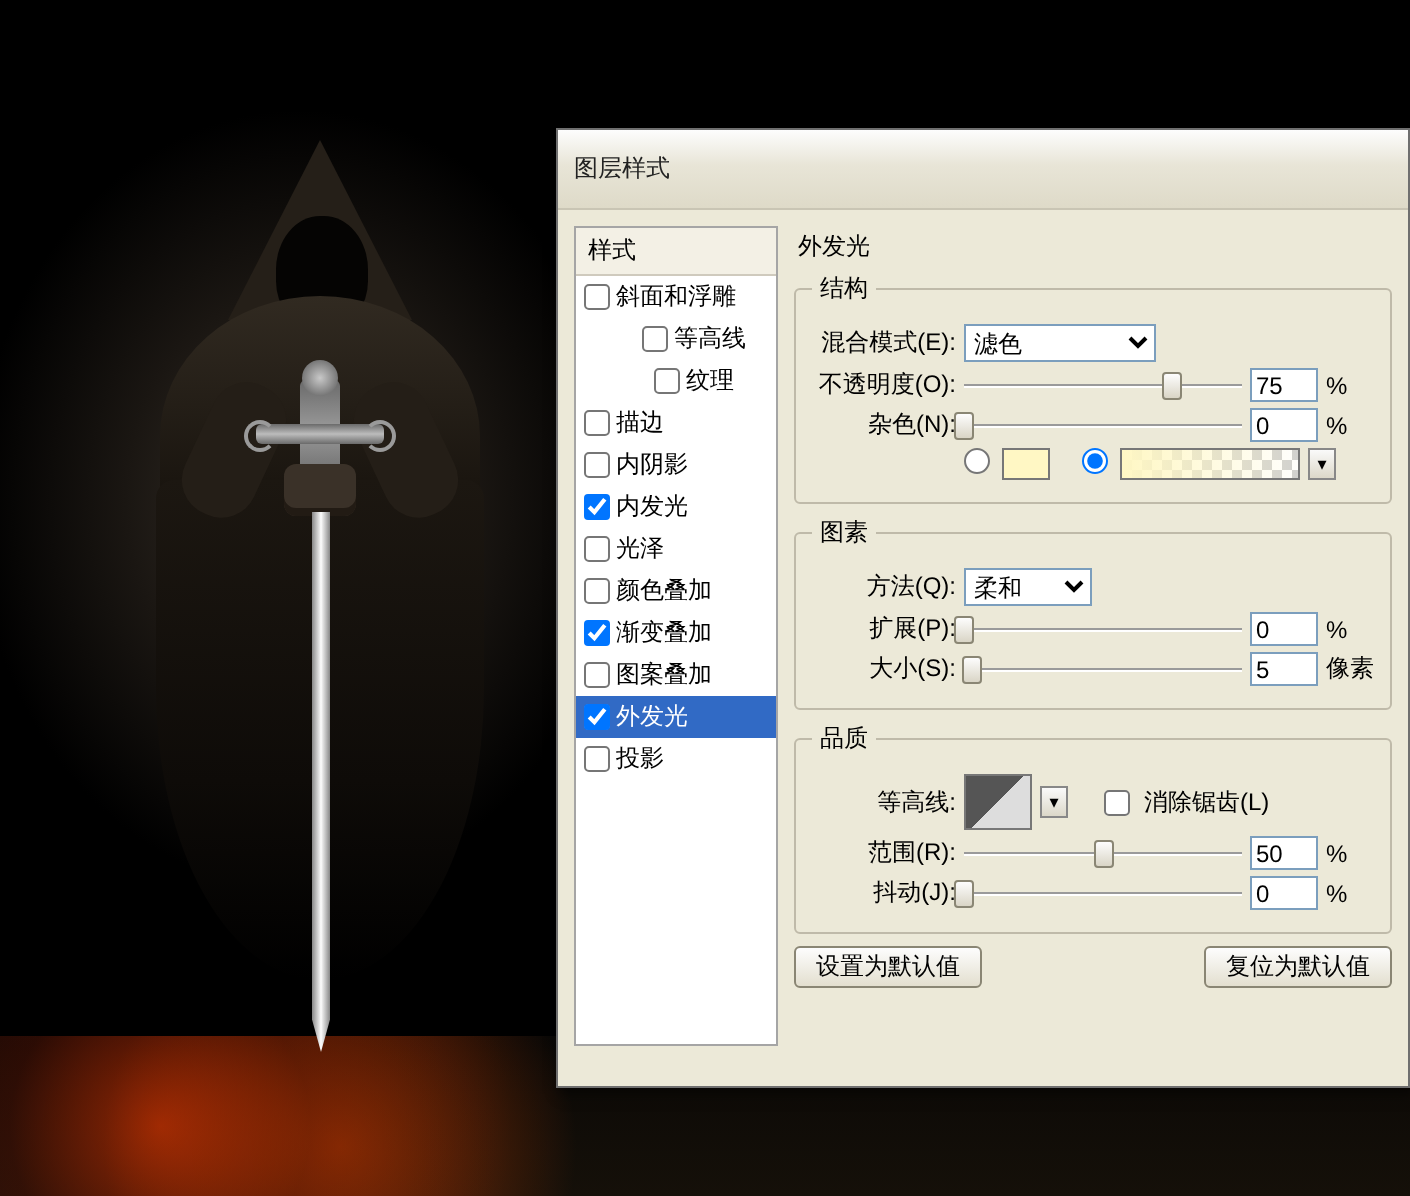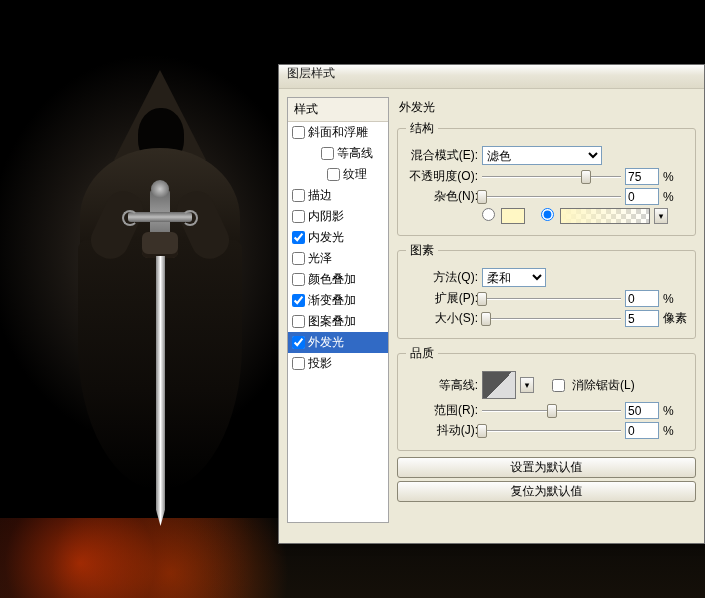--- a/index.html
+++ b/index.html
@@ -123,24 +123,25 @@
     position: absolute;
     left: 278px; top: 64px;
     width: 427px; height: 480px;
     background: #ece9d8;
     border: 1px solid #6f6f6f;
     box-shadow: 2px 3px 6px rgba(0,0,0,0.5);
     display: flex;
     flex-direction: column;
   }
   .titlebar {
-    height: 24px;
+    height: 40px;
     background: linear-gradient(#fdfdfd, #e8e5d7 45%, #dedac8);
     border-bottom: 1px solid #c9c5b4;
     display: flex;
+    align-items: center;
     padding: 0 8px;
     color: #222;
     font-family: Liberation Mono, monospace;
   }
   .dlg-body {
     flex: 1;
     display: flex;
     padding: 8px 0 20px 8px;
     gap: 6px;
     overflow: hidden;
@@ -263,21 +264,21 @@
   }
   .btn {
     height: 21px;
     padding: 0 10px;
     font-size: 12px;
     background: linear-gradient(#fdfdfd, #e3dfcf);
     border: 1px solid #8a8674;
     border-radius: 3px;
     cursor: default;
   }
-  .btn-row { display: flex; gap: 3px; justify-content: space-between; margin-top: 6px; flex-direction: column; }
+  .btn-row { display: flex; gap: 3px; justify-content: space-between; margin-top: 6px; }
   input[type=radio] { margin: 0 2px 0 0; }
   input[type=checkbox].inline { margin: 0 3px 0 0; width:13px; height:13px; }
 </style>
 </head>
 <body>
 
 <div class="canvas">
   <div class="ground"></div>
   <div class="figure">
     <div class="hood"></div>
@@ -353,21 +354,21 @@
           </div>
       </div>
 
       <div class="right-panel">
         <div class="panel-title">外发光</div>
 
         <fieldset>
           <legend>结构</legend>
           <div class="row">
             <span class="lbl">混合模式(E):</span>
-            <select class="combo" style="width:120px">
+            <select class="combo" style="width:96px">
               <option>滤色</option>
             </select>
           </div>
           <div class="row">
             <span class="lbl">不透明度(O):</span>
             <div class="slider">
               <div class="track"></div>
                 <div class="thumb" style="left: 75%;"></div>
             </div>
             <input class="numbox" value="75" style="">

